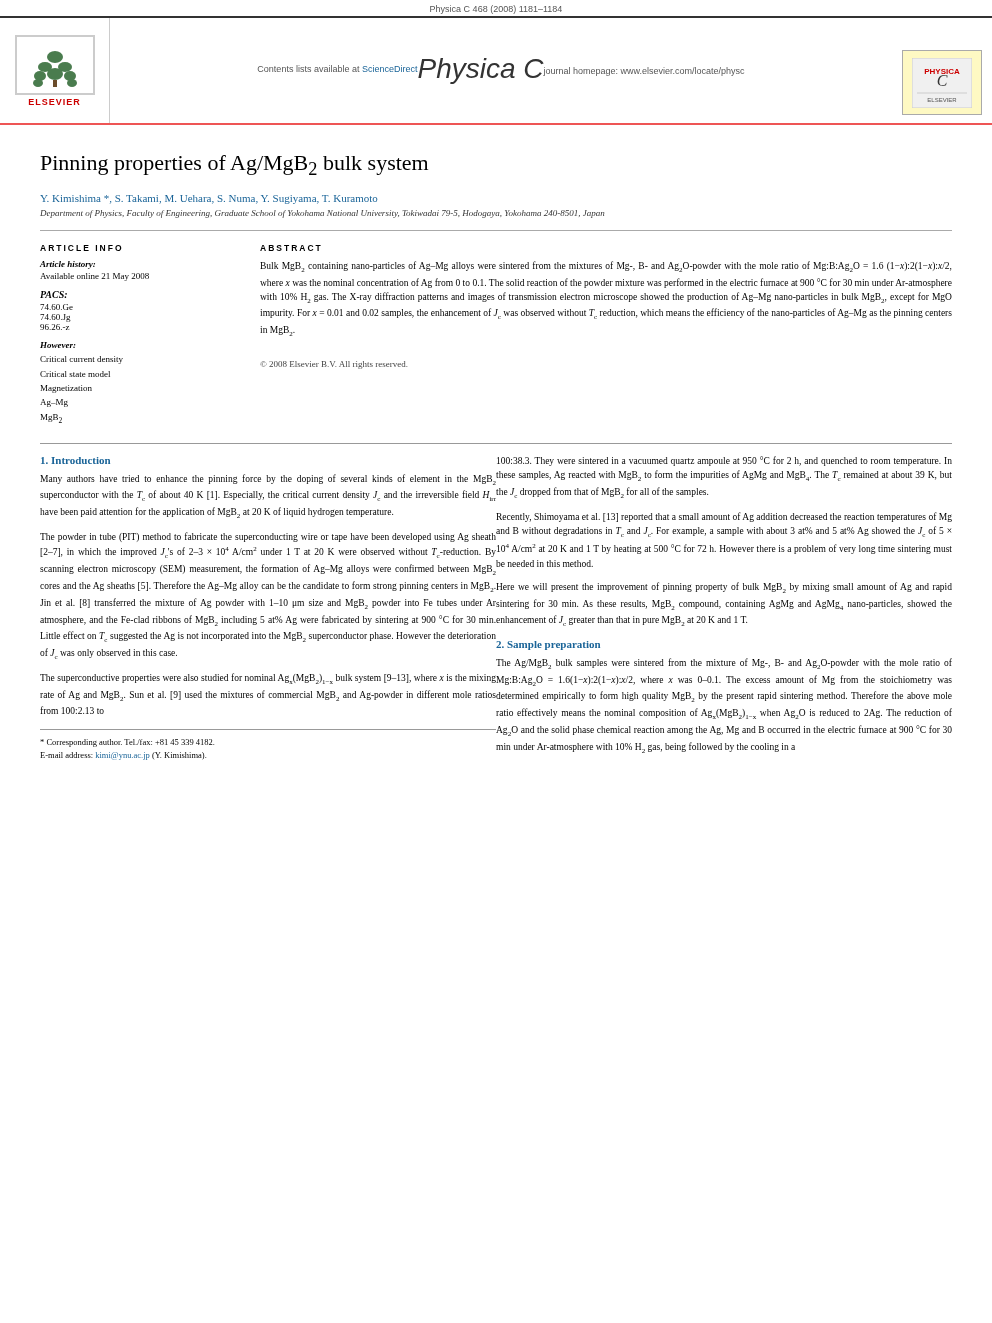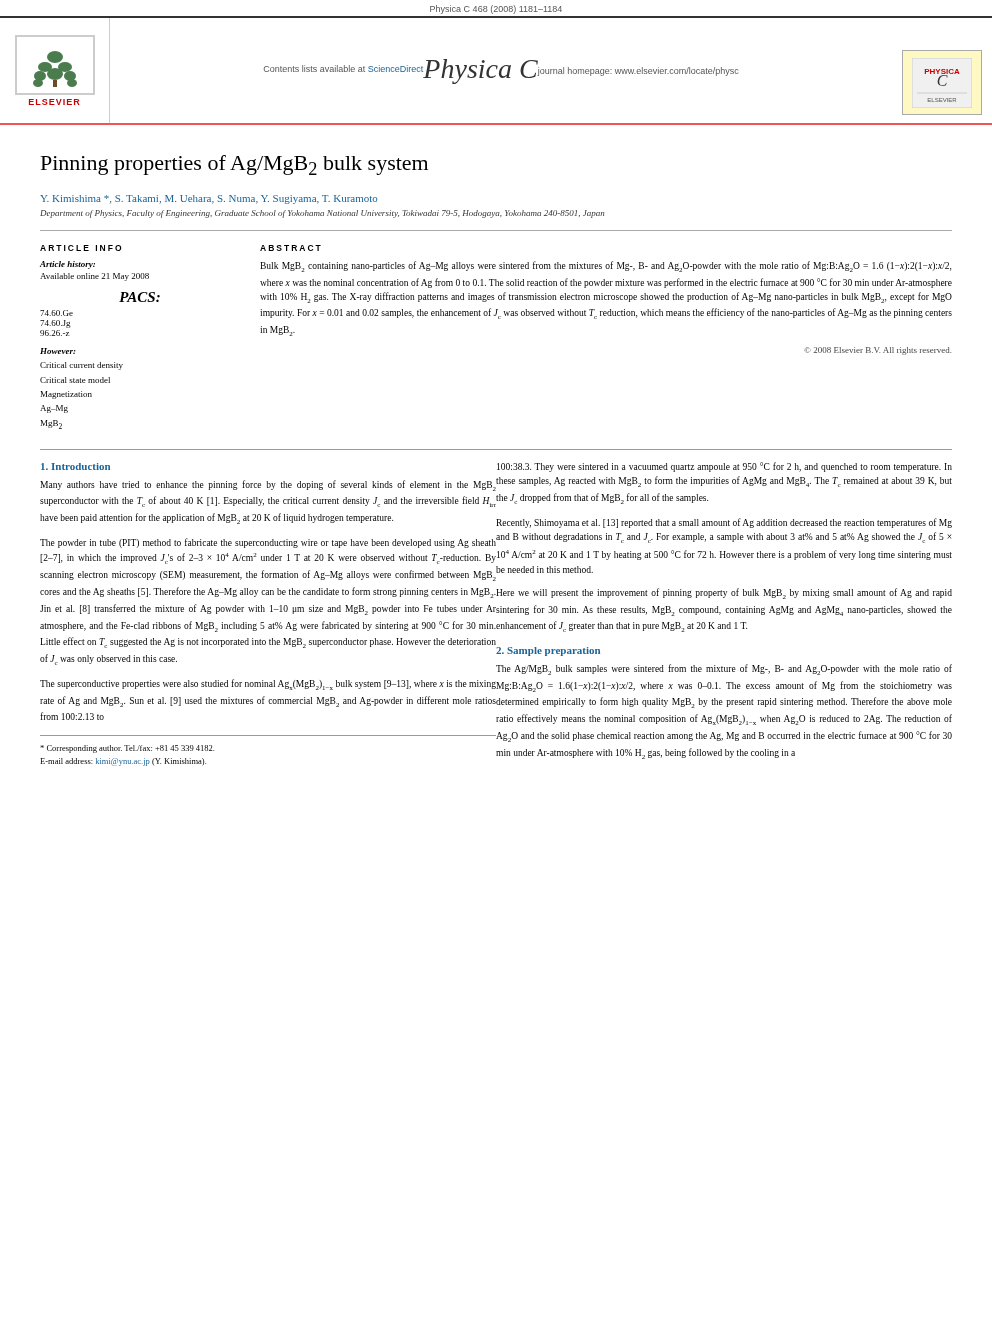--- a/index.html
+++ b/index.html
@@ -73,21 +73,21 @@
       font-size: 9px;
       color: #555;
       margin-bottom: 4px;
     }
     .contents-line a {
       color: #1a6498;
       text-decoration: none;
     }
     .physica-c-title {
       font-size: 28px;
-      font-family: Liberation Serif, serif;
+      font-family: Liberation Sans, sans-serif;
       font-style: italic;
       color: #333;
       margin-bottom: 4px;
       text-align: right;
     }
     .journal-homepage {
       font-family: Arial, sans-serif;
       font-size: 9px;
       color: #555;
     }
@@ -174,25 +174,24 @@
       font-size: 9px;
       font-style: italic;
       font-weight: bold;
       margin-bottom: 2px;
     }
     .article-info-value {
       font-size: 9px;
       margin-bottom: 8px;
     }
     .pacs-label {
-      font-size: 15px;
+      font-size: 10px;
       font-style: italic;
       font-weight: bold;
       margin-bottom: 2px;
-      text-align: center;
     }
     .pacs-values {
       font-size: 9px;
       margin-bottom: 8px;
     }
     .keywords-label {
       font-size: 9px;
       font-style: italic;
       font-weight: bold;
       margin-bottom: 2px;
@@ -205,22 +204,21 @@
     .abstract-text {
       font-size: 9.5px;
       line-height: 1.5;
       text-align: justify;
     }
     .abstract-text sub, .abstract-text sup {
       font-size: 7px;
     }
     .copyright-line {
       font-size: 9px;
-      text-align: right;
-      margin-top: 6px;
+      margin-top: 20px;
       color: #444;
     }
 
     
     .section-divider {
       border: none;
       border-top: 1px solid #999;
       margin: 10px 0;
     }
 

